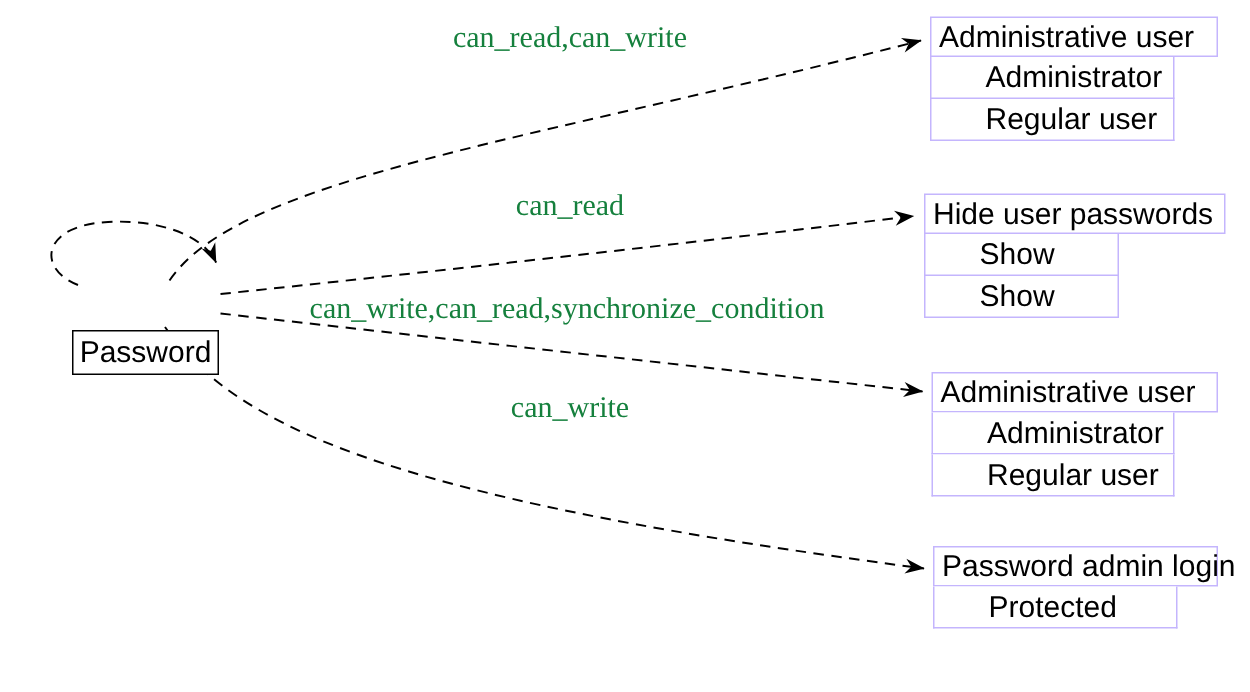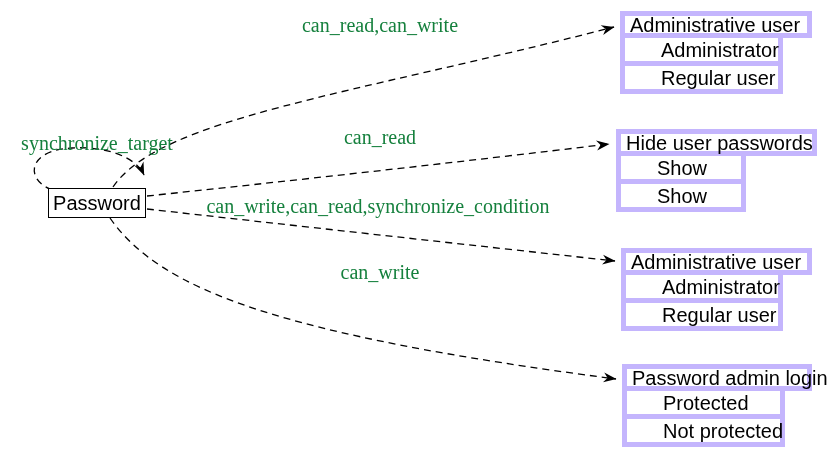--- a/index.html
+++ b/index.html
@@ -5,25 +5,25 @@
   html,body { margin:0; padding:0; background:#ffffff; }
   .canvas {
     position:relative; width:833px; height:461px; background:#ffffff;
     font-family:"Liberation Sans", sans-serif; color:#000; overflow:hidden;
   }
   .edge-layer { position:absolute; left:0; top:0; width:833px; height:461px; }
   .edge-path { fill:none; stroke:#000; stroke-width:1.3; stroke-dasharray:7 5; }
   .node-box {
     position:absolute; box-sizing:border-box; border:1px solid #000; background:#fff;
     display:flex; align-items:center; justify-content:center;
-    font-size:20px; line-height:20px; white-space:nowrap;
+    font-size:20px; line-height:20px; white-space:nowrap;margin-top:32px;
   }
   .gtable { position:absolute; }
   .gt-header, .gt-row {
-    box-sizing:border-box; border:5px solid #c4b5fd; background:#fff;
+    box-sizing:border-box; border:1px solid #c4b5fd; background:#fff;
     display:flex; align-items:center; padding-left:5px;
     font-size:20px; line-height:20px; white-space:nowrap;
   }
   .gt-header { height:27px; }
   .gt-row { height:28px; border-top:none;padding-left:36px; }
   .edge-label {
     position:absolute; transform:translateX(-50%);
     font-family:"Liberation Serif", serif; font-size:20px; line-height:22px;
     white-space:nowrap; color:#15803d;
   }
@@ -39,21 +39,20 @@
         <path d="M 0.5,0.5 L 13.5,5.5 L 0.5,10.5 L 4.5,5.5 Z" fill="#000"></path>
       </marker>
     </defs>
     <path class="edge-path" d="M 113,187 C 160,118 350,95 614,27" marker-end="url(#ah)"></path>
     <path class="edge-path" d="M 147,196 C 280,182 460,162 609,144" marker-end="url(#ah)"></path>
     <path class="edge-path" d="M 147,209 C 280,224 470,245 615,261" marker-end="url(#ah)"></path>
     <path class="edge-path" d="M 110,218 C 160,290 280,335 616,379" marker-end="url(#ah)"></path>
     <path class="edge-path" d="M 52,190 C 24,179 28,150 72,148 C 106,146 136,157 144,175" marker-end="url(#ah)"></path>
   </svg>
 
-  <div class="edge-label" style="left:97px; top:132px">synchronize_target</div>
   <div class="edge-label" style="left:380px; top:14px">can_read,can_write</div>
   <div class="edge-label" style="left:380px; top:126px">can_read</div>
   <div class="edge-label" style="left:380px; top:261px">can_write</div>
   <div class="edge-label" style="left:378px; top:195px">can_write,can_read,synchronize_condition</div>
 
   <div class="node-box" style="left:48px; top:188px; width:98px; height:30px;">Password</div>
 
   <div class="gtable" style="left:620px; top:11px;">
     <div class="gt-header" style="width:192px">Administrative user</div>
     <div class="gt-row" style="width:163px">Administrator</div>
@@ -68,16 +67,15 @@
 
   <div class="gtable" style="left:621px; top:248px;">
     <div class="gt-header" style="width:191px">Administrative user</div>
     <div class="gt-row" style="width:162px">Administrator</div>
     <div class="gt-row" style="width:162px">Regular user</div>
   </div>
 
   <div class="gtable" style="left:622px; top:364px;">
     <div class="gt-header" style="width:190px">Password admin login</div>
     <div class="gt-row" style="width:163px">Protected</div>
-    <div class="gt-row" style="width:163px">Not protected</div>
   </div>
 
 </div>
 
 </body></html>

